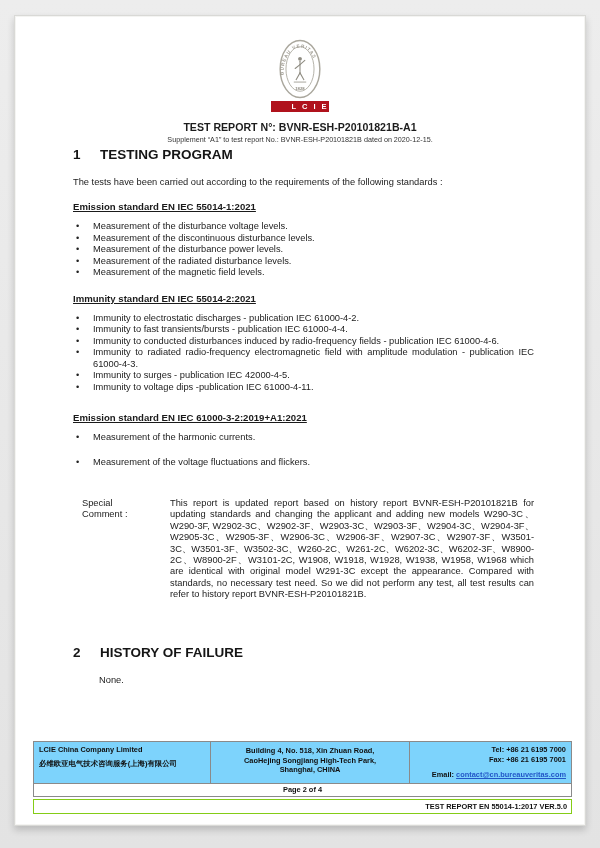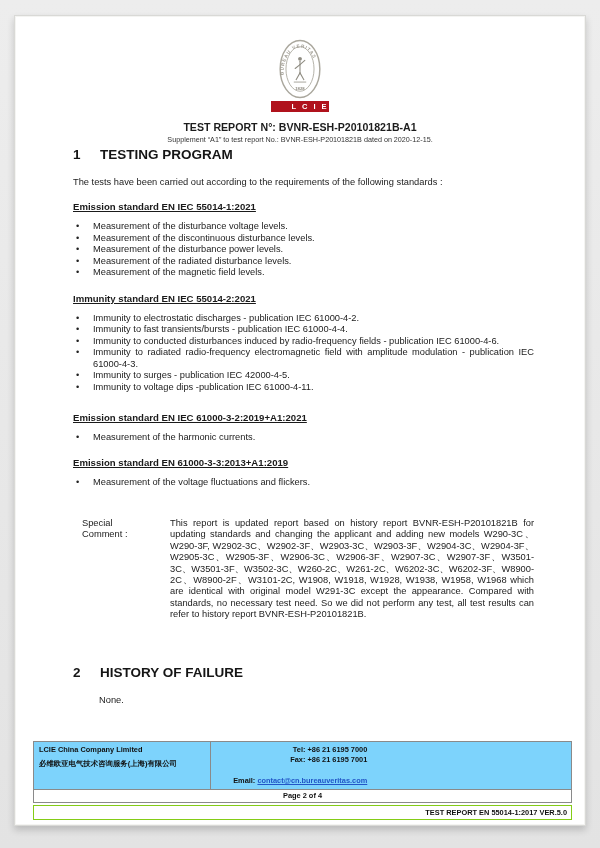--- a/index.html
+++ b/index.html
@@ -43,21 +43,21 @@
   .none-line { font-size:9.3px; padding-left:26px; }
 
   
   .footer { position:absolute; left:18px; right:13px; top:725px; font-size:7.4px; color:#111; }
   .ft-row1 { display:flex; border:1px solid #8a8a8a; background:#7dd3fc; }
   .ft-cell { padding:3px 5px; }
   .fc1 { width:33%; border-right:1px solid #8a8a8a; font-weight:bold; }
   .fc1 .cn { margin-top:5px; font-weight:bold; }
   .fc2 { width:37%; border-right:1px solid #8a8a8a; text-align:center; font-weight:bold; line-height:9.6px; padding-top:4px; }
   .fc3 { width:30%; text-align:right; font-weight:bold; line-height:9.6px; }
-  .fc3 .email-row { margin-top:12px; font-weight:bold; }
+  .fc3 .email-row { margin-top:6px; font-weight:bold; }
   .email-link { color:#2256c7; text-decoration:underline; font-weight:bold; cursor:pointer; }
   .ft-page { border:1px solid #8a8a8a; border-top:none; text-align:center; font-weight:bold; padding:1px 0 2px; }
   .ft-version { margin-top:2px; border:1px solid #84cc16; text-align:right; font-weight:bold; padding:2px 4px; }
 </style>
 </head>
 <body>
 
 <div class="sheet">
 
   <div class="logo">
@@ -110,21 +110,20 @@
       <li><span class="bullet">•</span><span>Immunity to radiated radio-frequency electromagnetic field with amplitude modulation - publication IEC 61000-4-3.</span></li>
       <li><span class="bullet">•</span><span>Immunity to surges - publication IEC 42000-4-5.</span></li>
       <li><span class="bullet">•</span><span>Immunity to voltage dips -publication IEC 61000-4-11.</span></li>
     </ul>
 
     <div class="std-head">Emission standard EN IEC 61000-3-2:2019+A1:2021</div>
     <ul class="blist mb-md">
       <li><span class="bullet">•</span><span>Measurement of the harmonic currents.</span></li>
     </ul>
 
-    <div class="std-head">Emission standard EN 61000-3-3:2013+A1:2019</div>
     <ul class="blist">
       <li><span class="bullet">•</span><span>Measurement of the voltage fluctuations and flickers.</span></li>
     </ul>
 
     <div class="special">
       <div class="label">
         <div>Special</div>
         <div>Comment :</div>
       </div>
       <div class="text">This report is updated report based on history report BVNR-ESH-P20101821B for updating standards and changing the applicant and adding new models W290-3C、W290-3F, W2902-3C、W2902-3F、W2903-3C、W2903-3F、W2904-3C、W2904-3F、W2905-3C、W2905-3F、W2906-3C、W2906-3F、W2907-3C、W2907-3F、W3501-3C、W3501-3F、W3502-3C、W260-2C、W261-2C、W6202-3C、W6202-3F、W8900-2C、W8900-2F、W3101-2C, W1908, W1918, W1928, W1938, W1958, W1968 which are identical with original model W291-3C except the appearance. Compared with standards, no necessary test need. So we did not perform any test, all test results can refer to history report BVNR-ESH-P20101821B.</div>
@@ -136,20 +135,25 @@
     <div class="none-line">None.</div>
 
   </div>
 
   <div class="footer">
     <div class="ft-row1">
       <div class="ft-cell fc1">
         <div>LCIE China Company Limited</div>
         <div class="cn">必维欧亚电气技术咨询服务(上海)有限公司</div>
       </div>
+      <div class="ft-cell fc2">
+        <div>Building 4, No. 518, Xin Zhuan Road,</div>
+        <div>CaoHejing Songjiang High-Tech Park,</div>
+        <div>Shanghai, CHINA</div>
+      </div>
       <div class="ft-cell fc3">
         <div>Tel: +86 21 6195 7000</div>
         <div>Fax: +86 21 6195 7001</div>
         <div class="email-row">
           <span>Email:</span>
           <a class="email-link">contact@cn.bureauveritas.com</a>
         </div>
       </div>
     </div>
     <div class="ft-page">Page 2 of 4</div>

